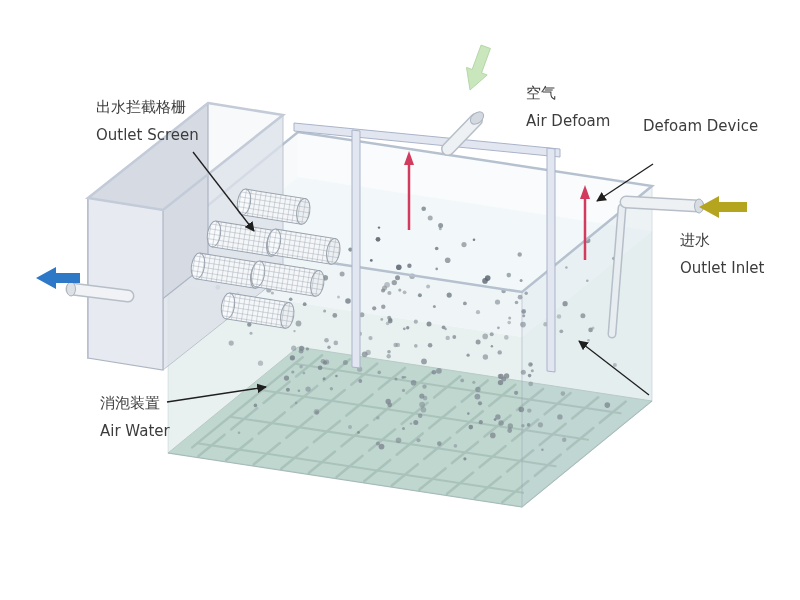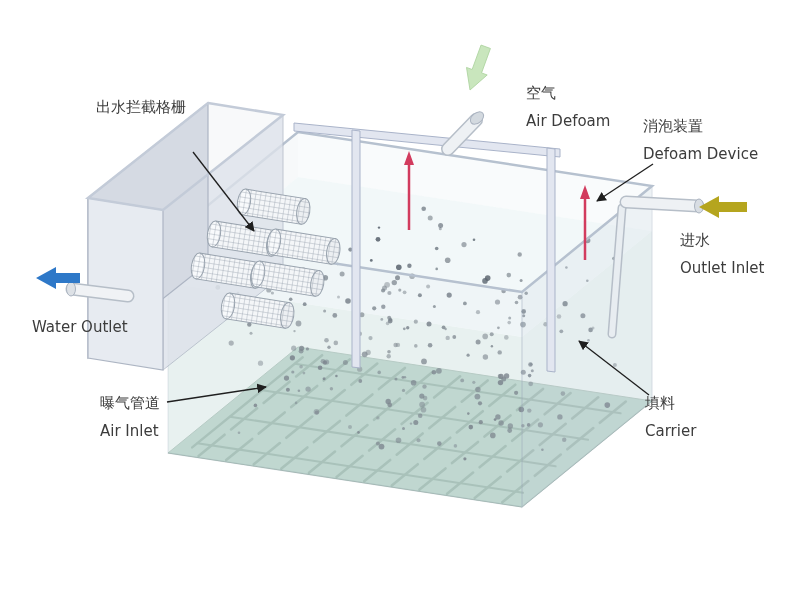--- a/index.html
+++ b/index.html
@@ -382,38 +382,33 @@
 
     <g>
       <polygon points="36,278 56,267 56,273 80,273 80,283 56,283 56,289" fill="#2e78c8"></polygon>
       <polygon points="699,207 719,196 719,202 747,202 747,212 719,212 719,218" fill="#b5a51e"></polygon>
       <polygon points="0,0 -11,-20 -5,-20 -5,-46 5,-46 5,-20 11,-20" transform="translate(470,90) rotate(20)" stroke="#aed4a0" stroke-width="0.8" fill="#c9e6bd"></polygon>
     </g>
   </svg>
 
   <div class="label" style="left:96px;top:94px">
     <div>出水拦截格栅</div>
+    <div>Outlet Screen</div>
   </div>
   <div class="label" style="left:526px;top:80px">
     <div>空气</div>
     <div>Air Defoam</div>
   </div>
   <div class="label" style="left:643px;top:113px">
-    <div>消泡装置</div>
     <div>Defoam Device</div>
   </div>
   <div class="label" style="left:680px;top:227px">
     <div>进水</div>
     <div>Outlet Inlet</div>
   </div>
   <div class="label" style="left:32px;top:314px">
-    <div>Water Outlet</div>
   </div>
   <div class="label" style="left:100px;top:390px">
-    <div>曝气管道</div>
-    <div>Air Inlet</div>
-  </div>
-  <div class="label" style="left:645px;top:390px">
-    <div>填料</div>
-    <div>Carrier</div>
+    <div>消泡装置</div>
+    <div>Air Water</div>
   </div>
 
 </div>
 
 </body></html>

